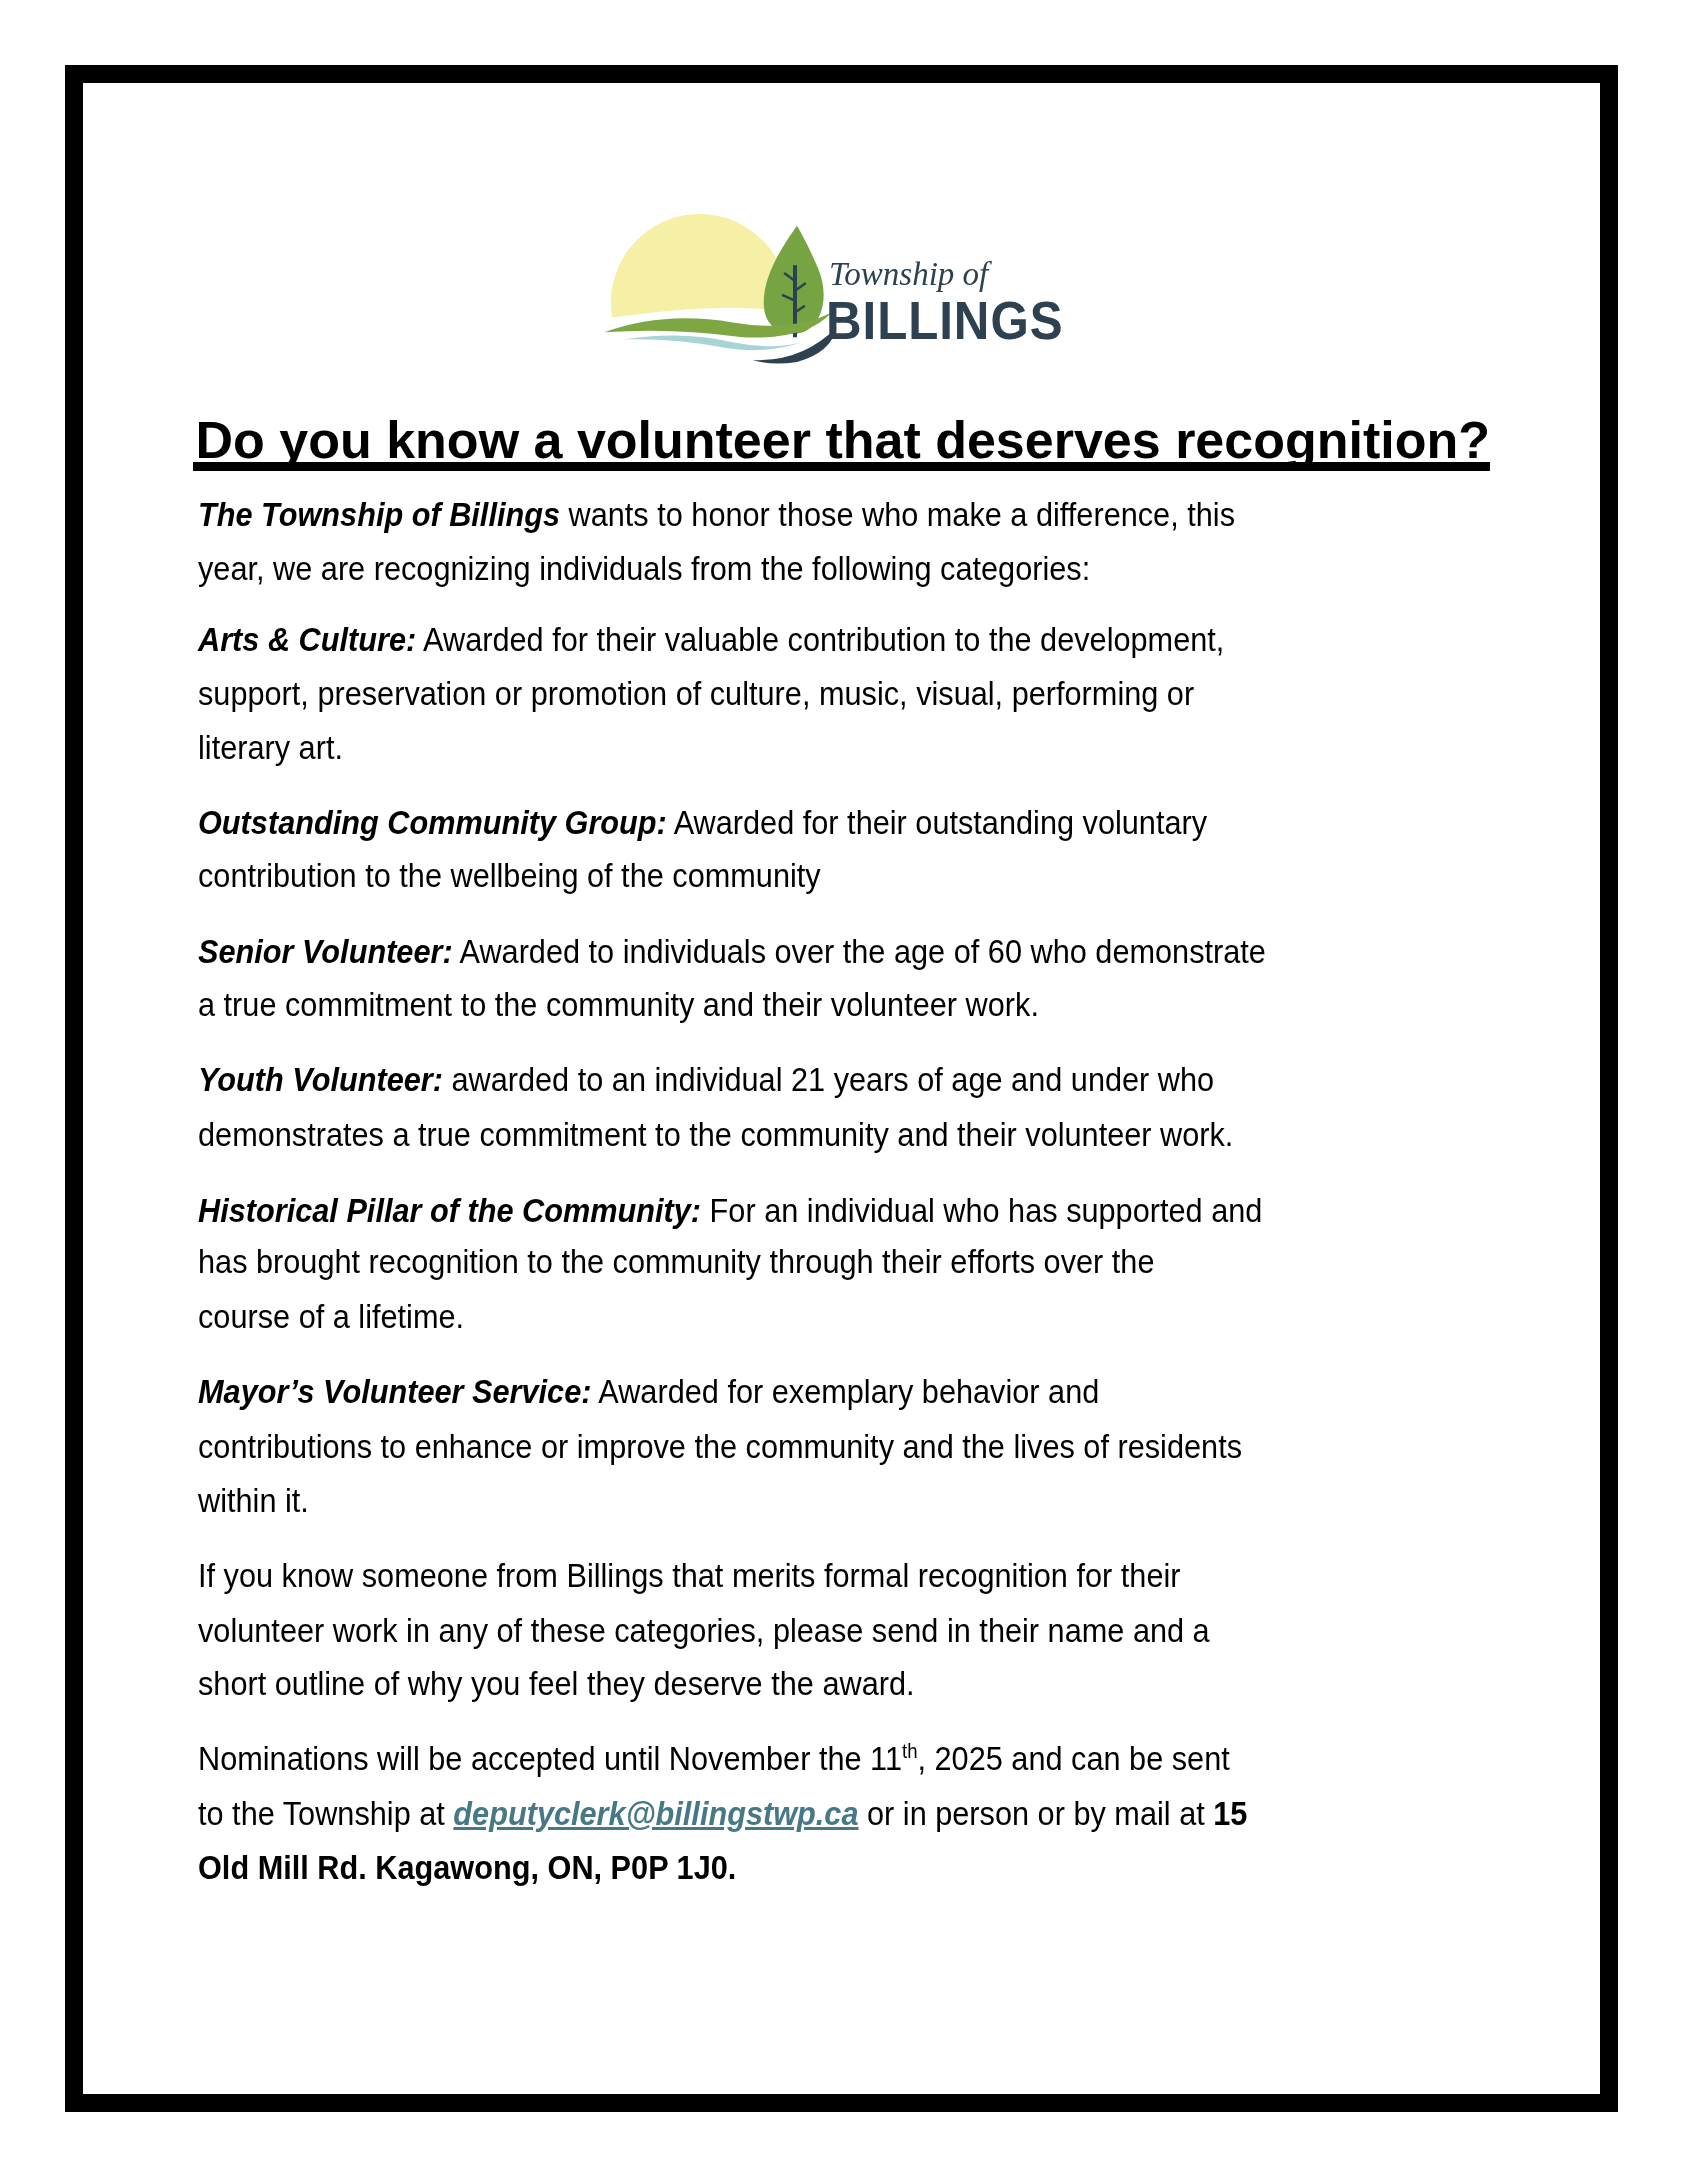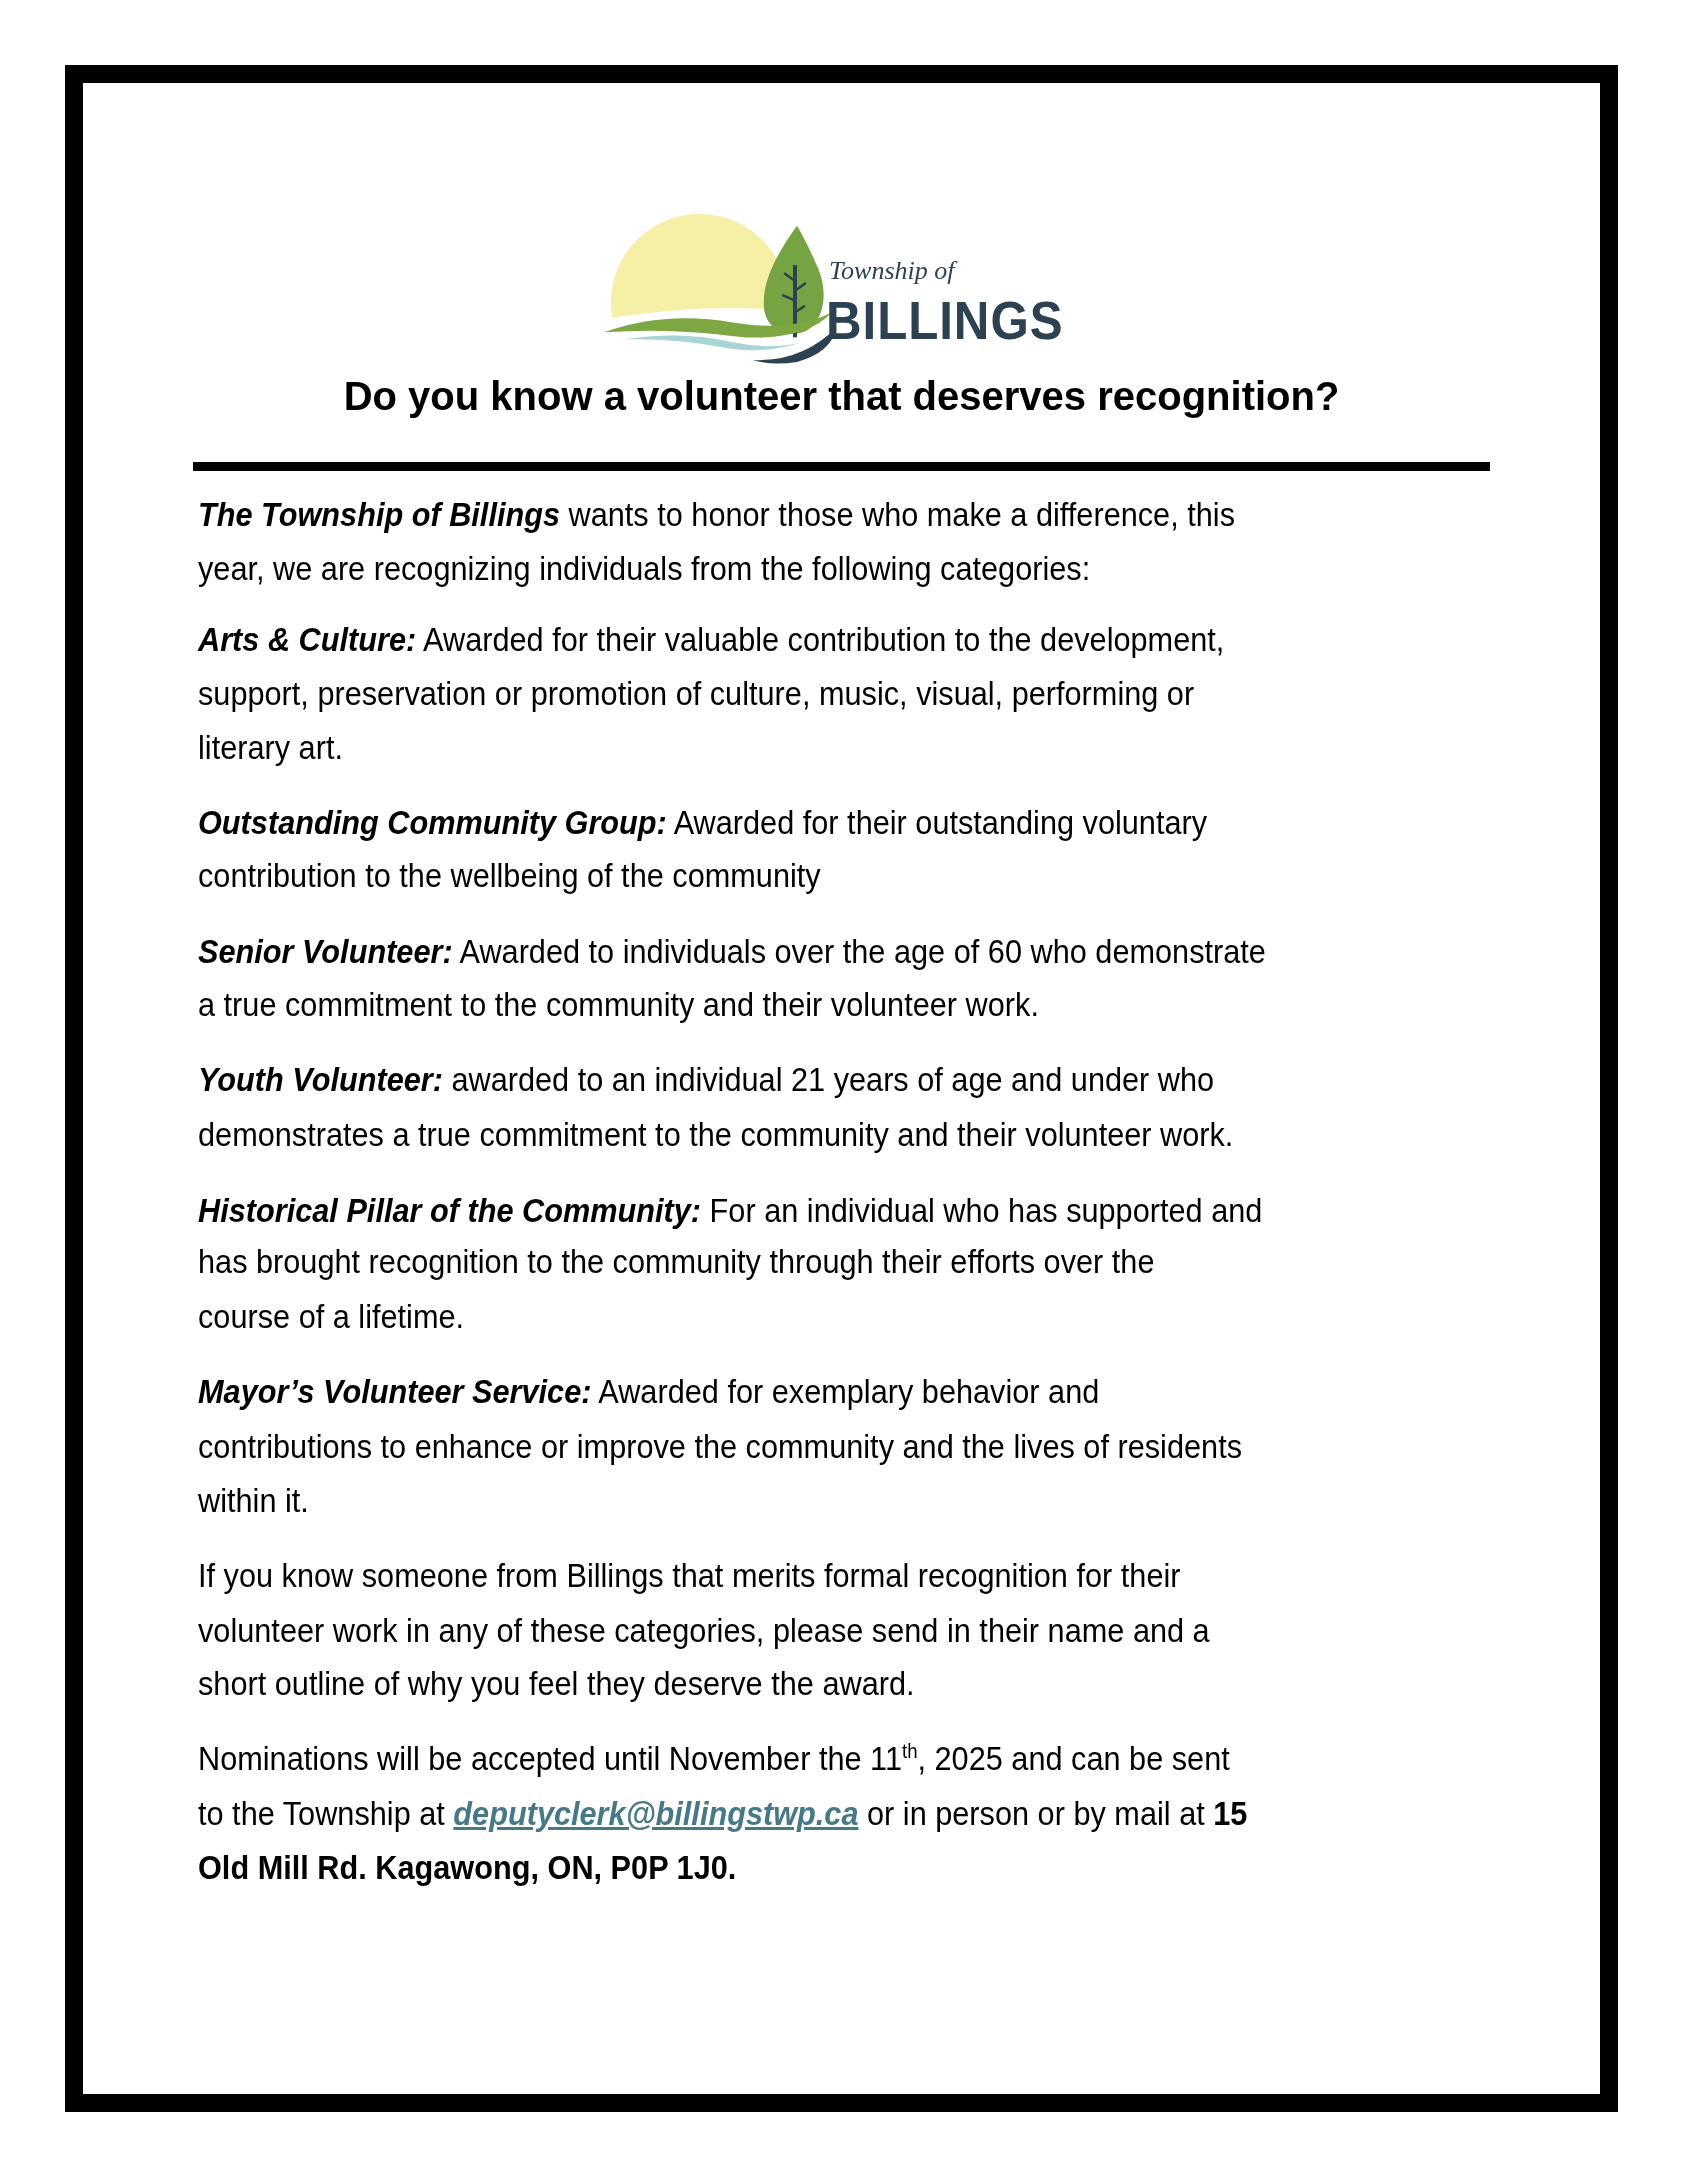--- a/index.html
+++ b/index.html
@@ -1,22 +1,22 @@
 <!DOCTYPE html>
 <html><head>
 <meta charset="utf-8">
 <style>
   html, body { margin:0; padding:0; background:#ffffff; }
   body { width:1683px; height:2178px; position:relative; overflow:hidden; font-family:"Liberation Sans", sans-serif; color:#000; }
   .frame { position:absolute; left:65px; top:65px; width:1517px; height:2011px; border:18px solid #000; box-sizing:content-box; }
   .logo { position:absolute; left:594px; top:194px; width:485px; height:170px; }
   .logo svg { position:absolute; left:0; top:0; }
-  .logo-small { position:absolute; left:235px; top:62px; font-family:"Liberation Serif", serif; font-style:italic; font-size:26px; color:#2d4150; white-space:nowrap; }
+  .logo-small { position:absolute; left:235px; top:62px; font-family:"Liberation Serif", serif; font-style:italic; font-size:33px; color:#2d4150; white-space:nowrap; }
   .logo-big { position:absolute; left:232px; top:96px; font-family:"Liberation Sans", sans-serif; font-weight:bold; font-size:53px; color:#2d4150; letter-spacing:1px; white-space:nowrap; transform:scaleX(0.93); transform-origin:left top; }
-  .title { position:absolute; left:193px; width:1297px; top:374px; text-align:center; font-weight:bold; font-size:40px; white-space:nowrap; }
+  .title { position:absolute; left:193px; width:1297px; top:410px; text-align:right; font-weight:bold; font-size:52px; white-space:nowrap; }
   .rule { position:absolute; left:193px; top:462px; width:1297px; height:9px; background:#000; }
   .line { position:absolute; left:198px; font-size:33px; line-height:40px; white-space:nowrap; transform:scaleX(0.93); transform-origin:left center; }
   .bi { font-weight:bold; font-style:italic; }
   .b { font-weight:bold; }
   .link { color:#467886; font-weight:bold; font-style:italic; text-decoration:underline; }
   sup { font-size:20px; line-height:0; vertical-align:super; }
 </style>
 </head>
 <body>
 

